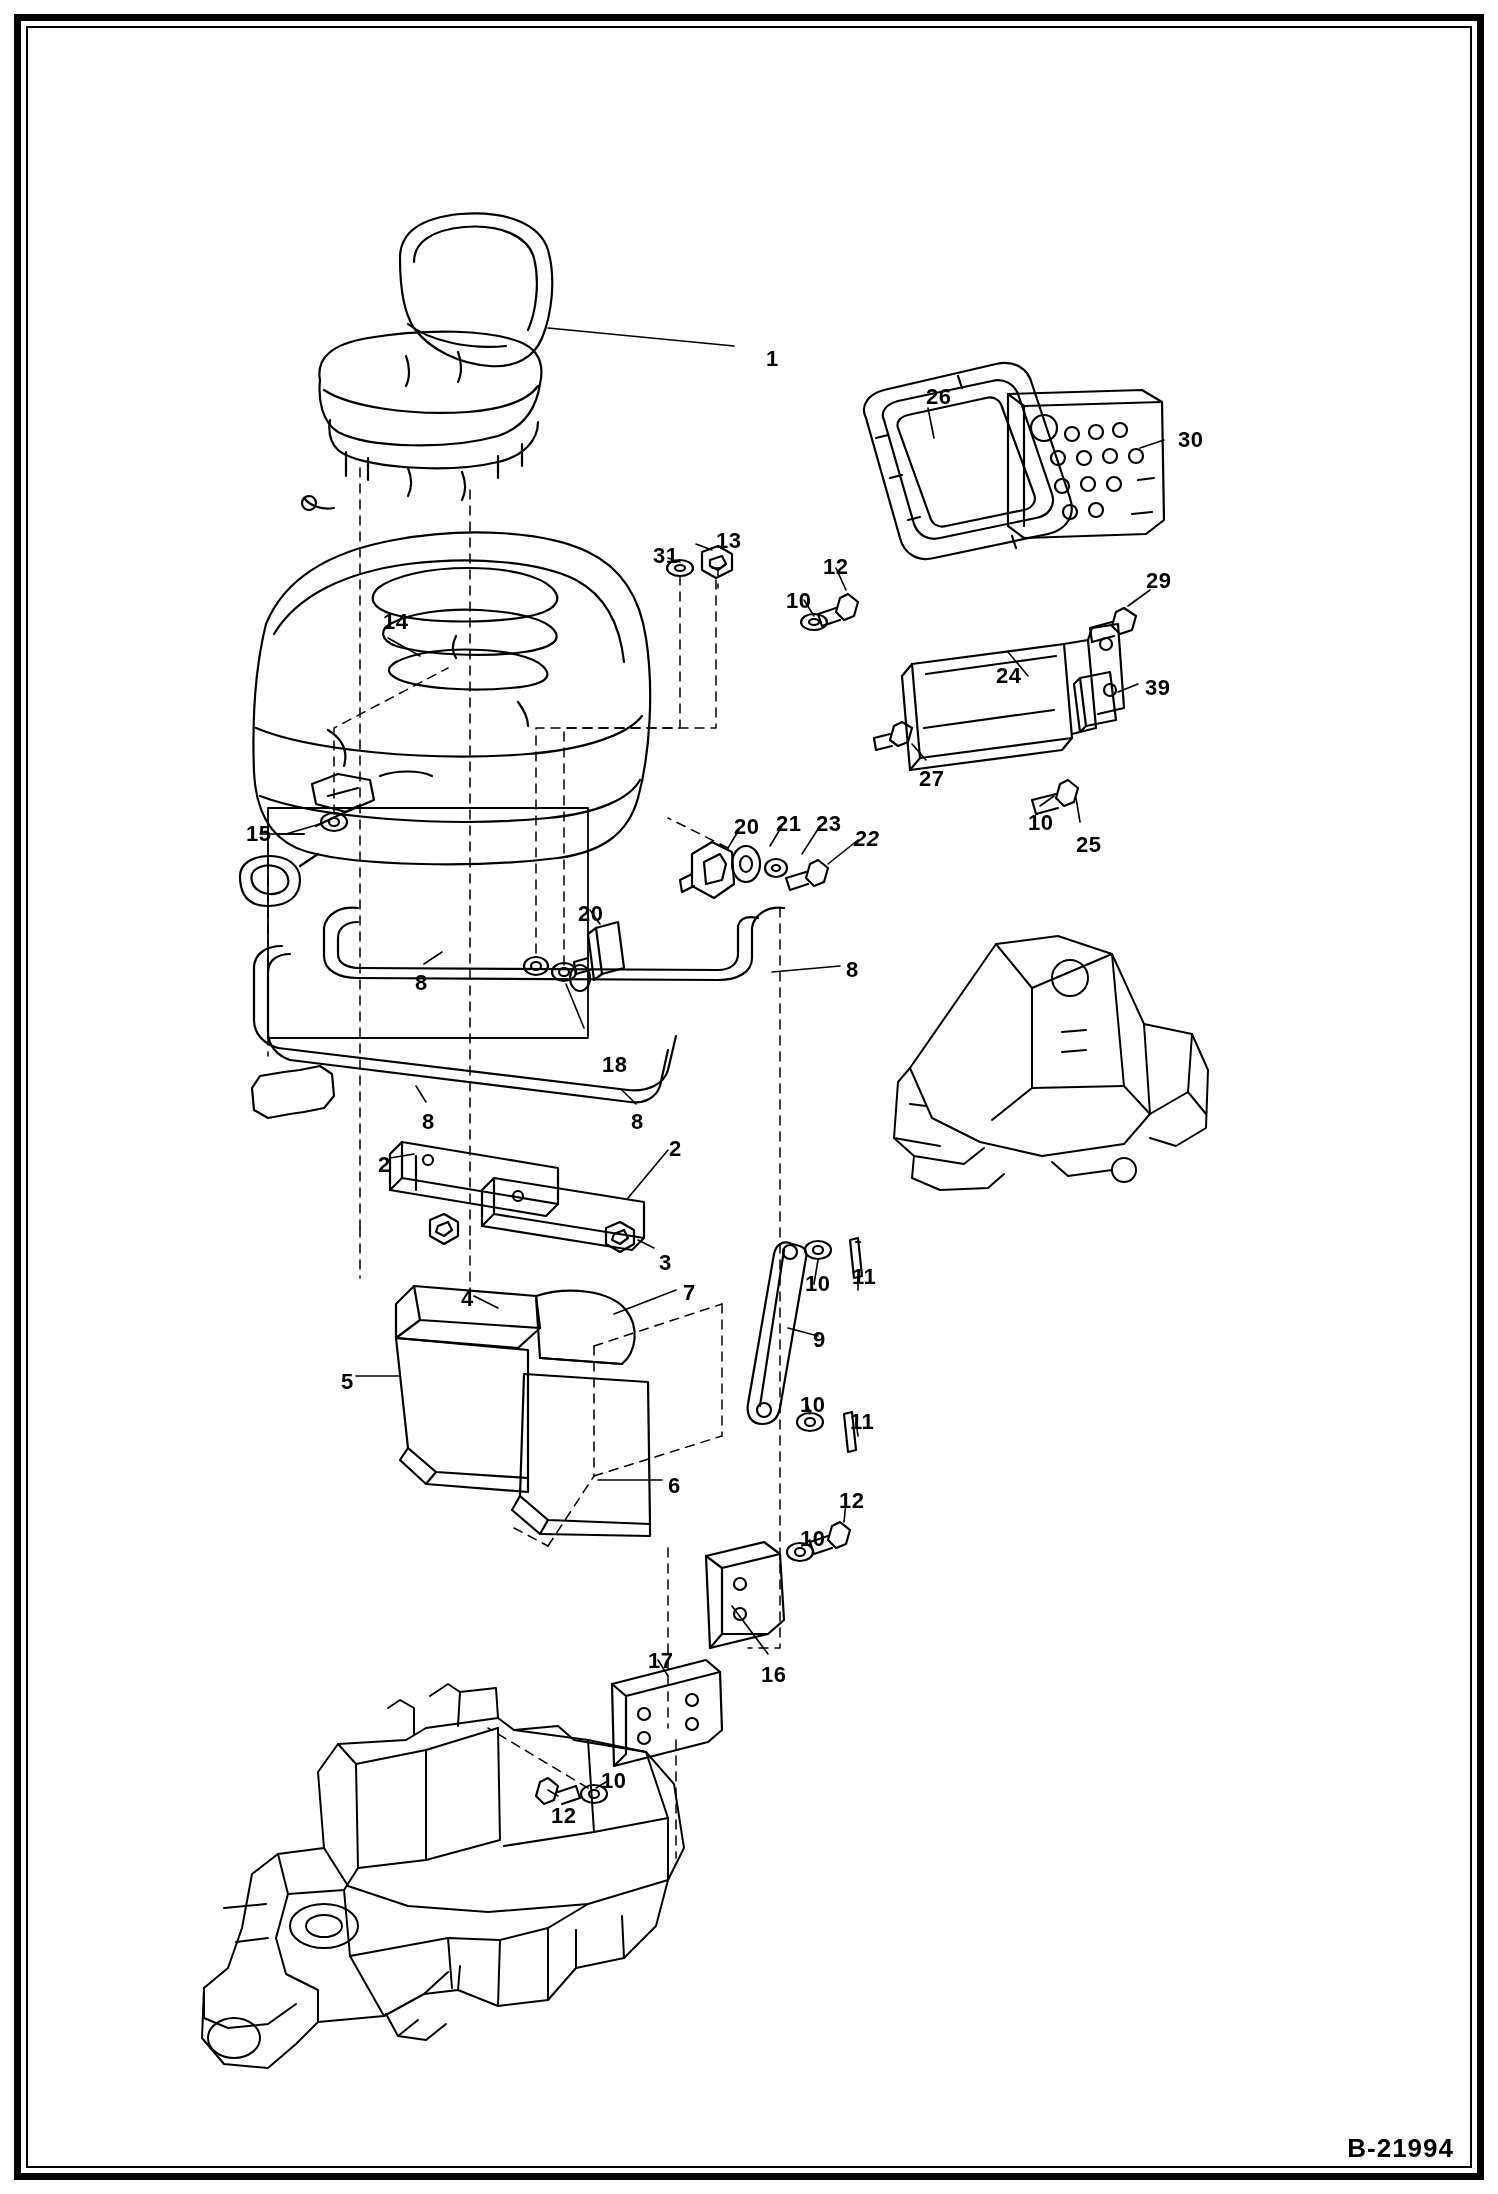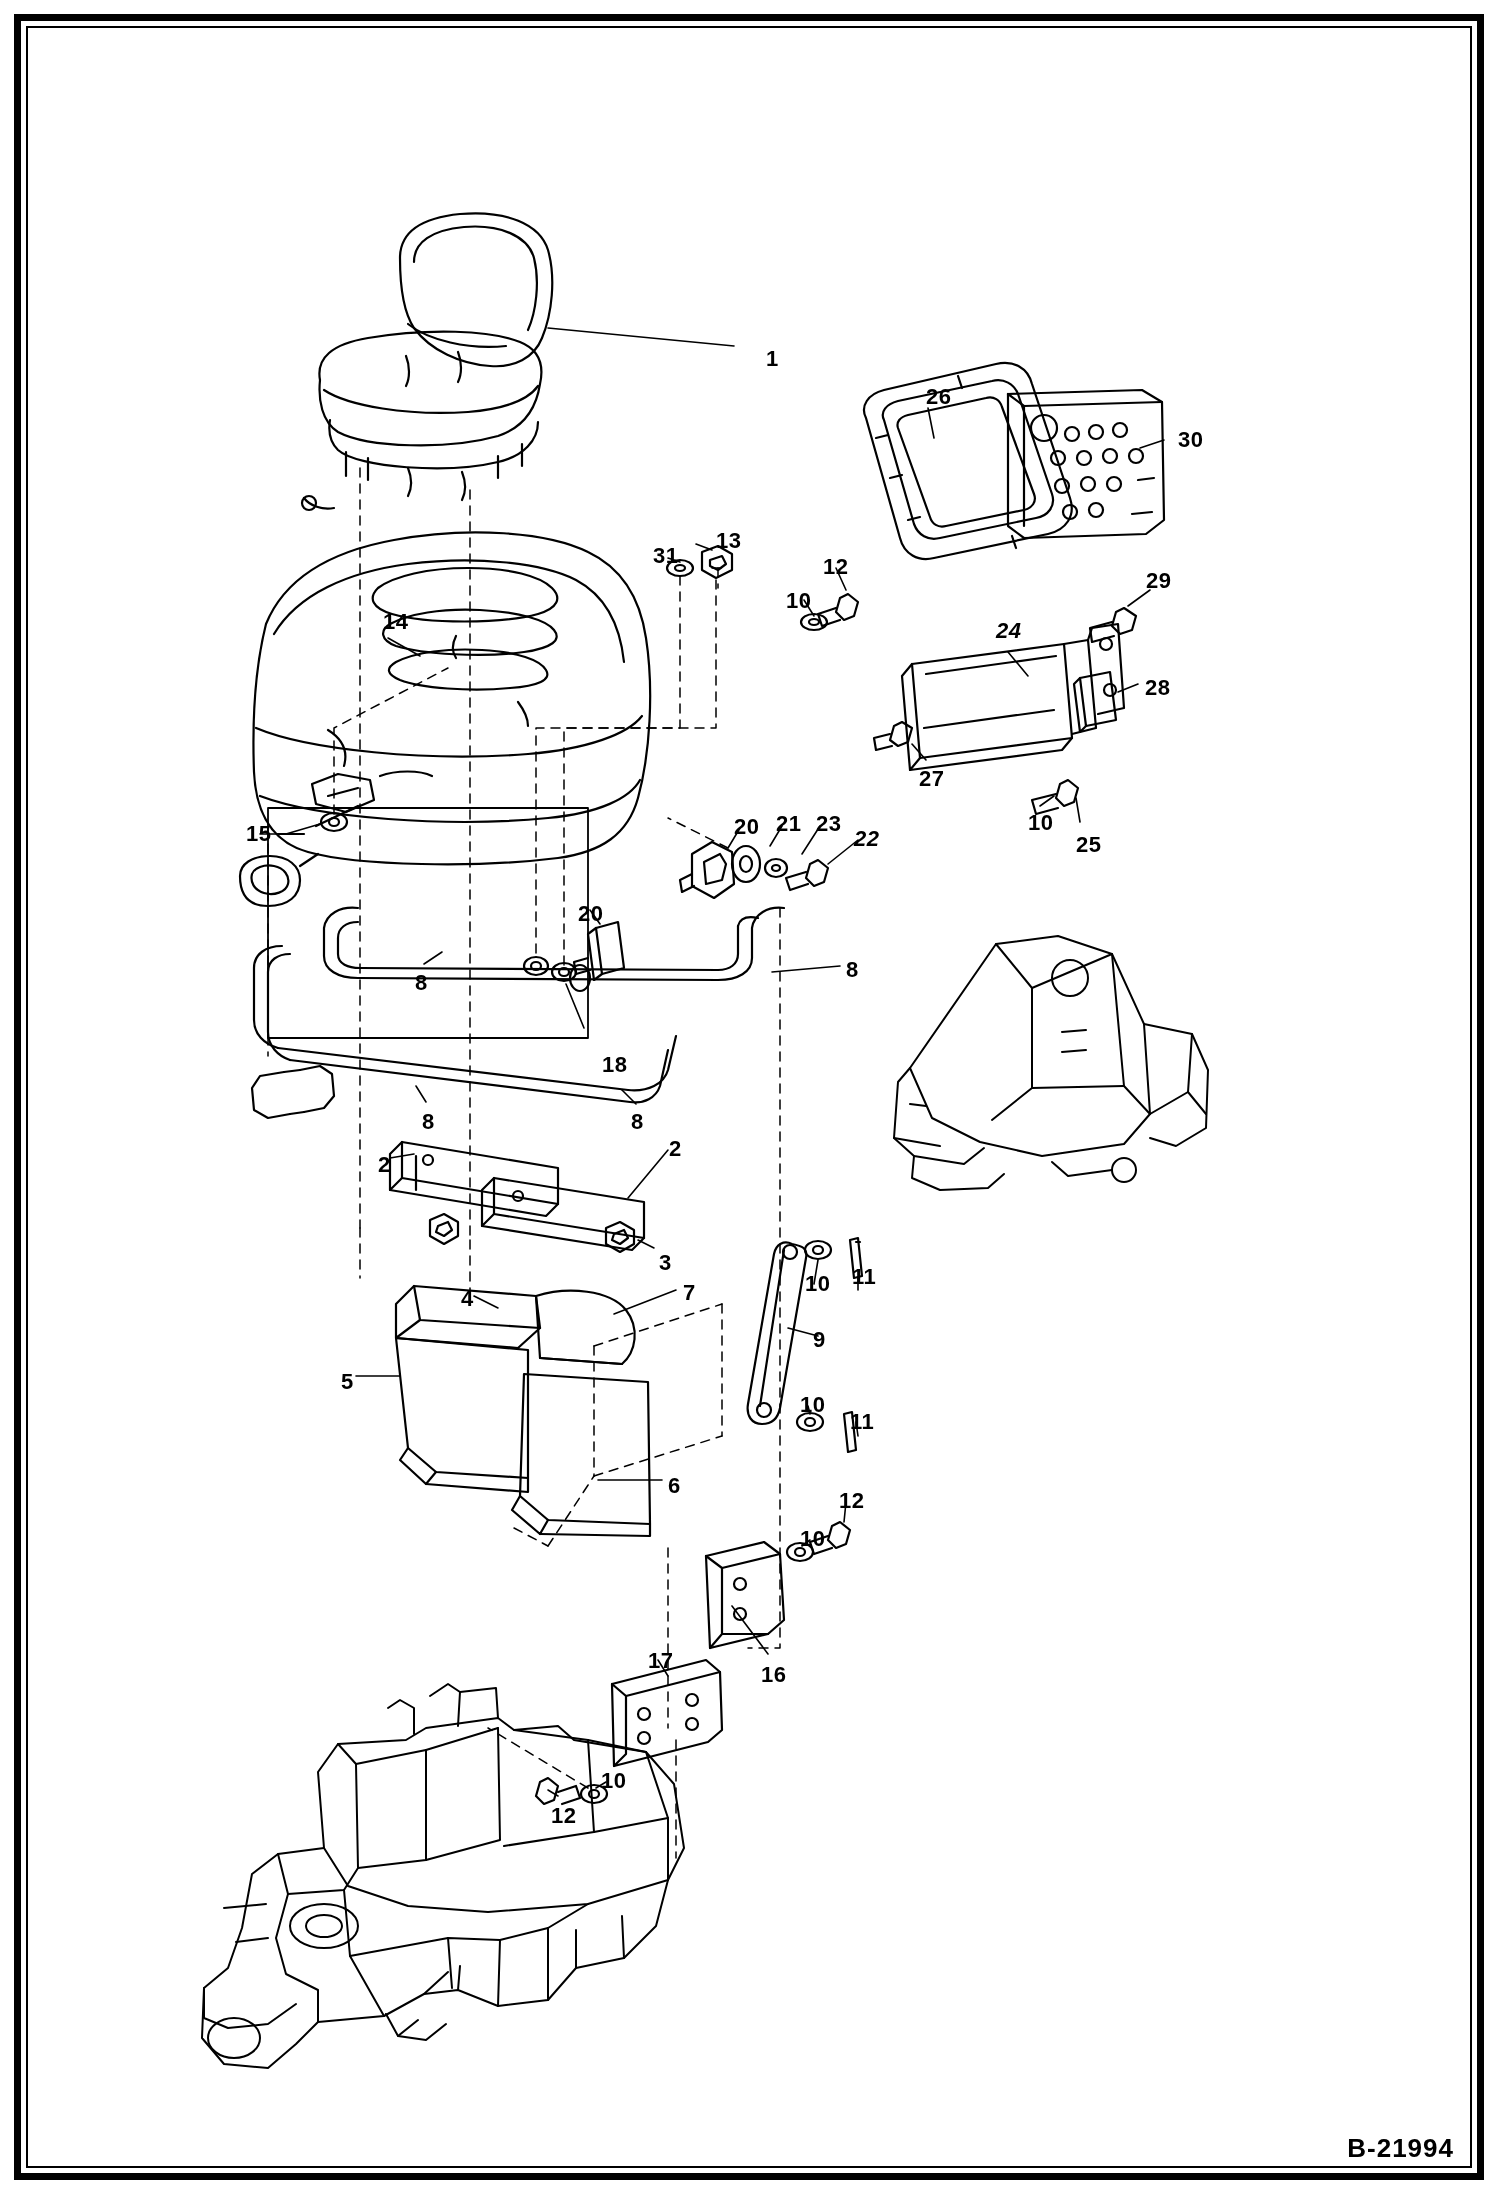--- a/index.html
+++ b/index.html
@@ -586,22 +586,22 @@
 
     <div class="callout" style="left:738px;  top:320px;">1</div>
     <div class="callout" style="left:898px;  top:358px;">26</div>
     <div class="callout" style="left:1150px; top:401px;">30</div>
     <div class="callout" style="left:625px;  top:517px;">31</div>
     <div class="callout" style="left:688px;  top:502px;">13</div>
     <div class="callout" style="left:795px; top:528px;">12</div>
     <div class="callout" style="left:758px; top:562px;">10</div>
     <div class="callout" style="left:1118px; top:542px;">29</div>
     <div class="callout" style="left:355px;  top:583px;">14</div>
-    <div class="callout" style="left:968px;  top:592px;font-style:italic;">24</div>
-    <div class="callout" style="left:1117px; top:649px;">28</div>
+    <div class="callout" style="left:968px;  top:637px;">24</div>
+    <div class="callout" style="left:1117px; top:649px;">39</div>
     <div class="callout" style="left:218px;  top:795px;">15</div>
     <div class="callout" style="left:891px;  top:740px;">27</div>
     <div class="callout" style="left:1000px; top:784px;">10</div>
     <div class="callout" style="left:1048px; top:806px;">25</div>
     <div class="callout" style="left:706px;  top:788px;">20</div>
     <div class="callout" style="left:748px;  top:785px;">21</div>
     <div class="callout" style="left:788px;  top:785px;">23</div>
     <div class="callout" style="left:826px;  top:800px;font-style:italic;">22</div>
     <div class="callout" style="left:550px;  top:875px;">20</div>
     <div class="callout" style="left:387px; top:944px;">8</div>

